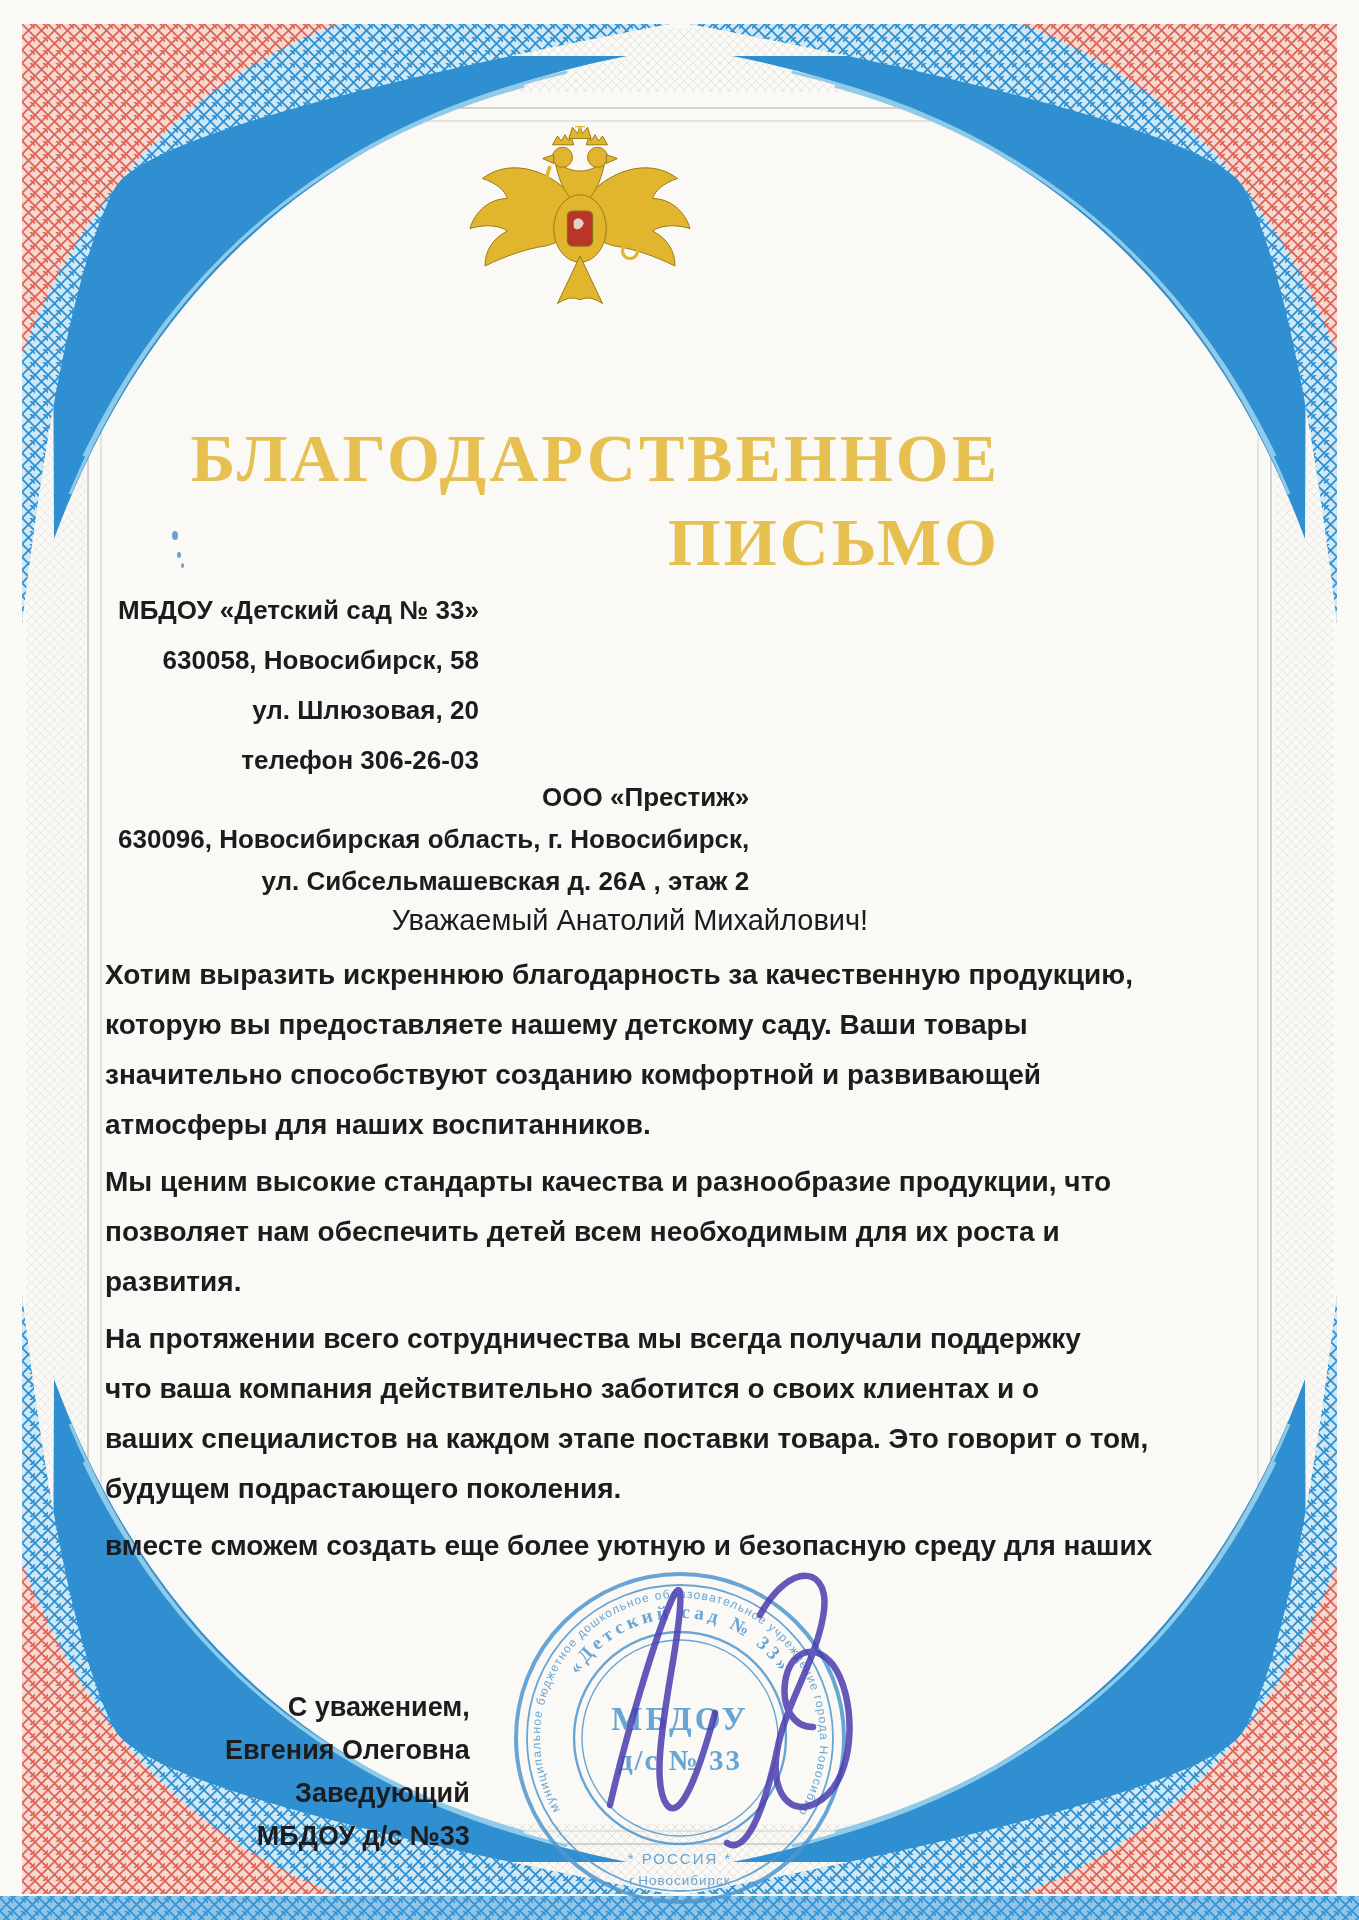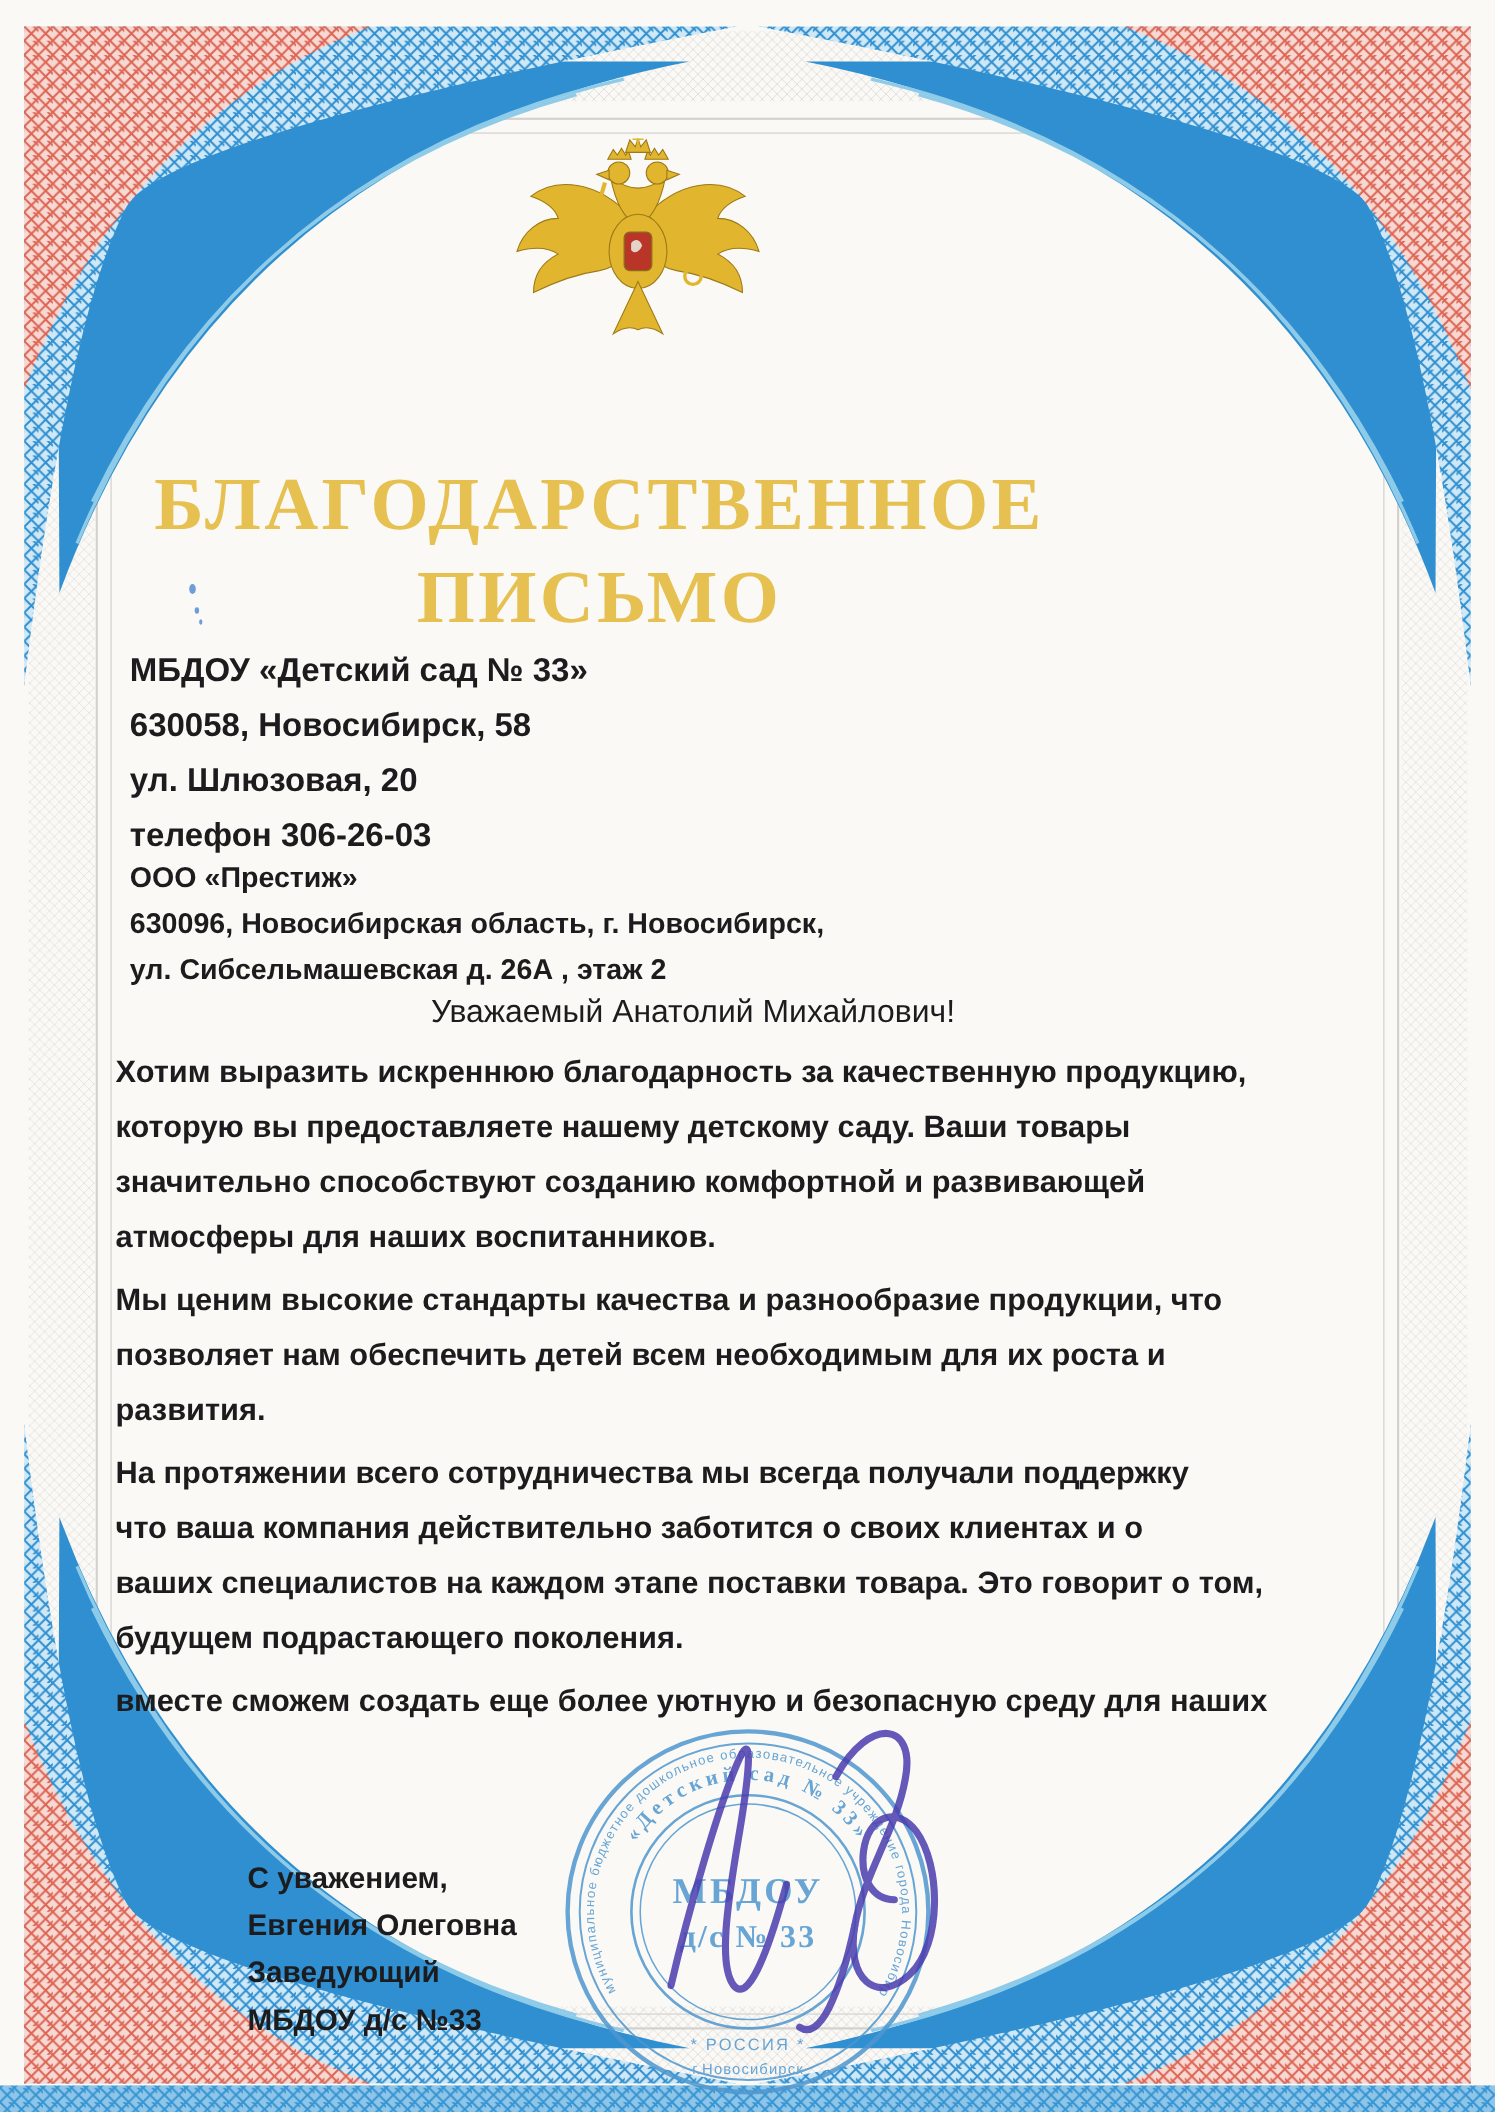--- a/index.html
+++ b/index.html
@@ -1,25 +1,25 @@
 <!DOCTYPE html>
 <html><head>
 <meta charset="utf-8">
 <style>
   html,body{margin:0;padding:0;background:#e9e8e4;}
   .page{position:relative;width:1359px;height:1920px;margin:0 auto;background:#faf9f5;overflow:hidden;
         font-family:"Liberation Sans",sans-serif;color:#1c1c1e;}
   .abs{position:absolute;}
-  .nowrap{white-space:nowrap;}
+  .nowrap{white-space:nowrap;text-align:right;}
   
   .title{left:90px;top:416px;width:910px;text-align:center;
          font-family:"Liberation Serif",serif;font-weight:700;font-size:68px;line-height:84px;
          letter-spacing:3px;color:#e6c050;}
   
-  .sender{left:118px;top:585px;font-size:30px;line-height:50px;font-weight:700;}
+  .sender{left:118px;top:585px;font-size:26px;line-height:50px;font-weight:700;}
   .recipient{left:118px;top:776px;font-size:26px;line-height:42px;font-weight:700;}
   
   .salutation{left:95px;top:904px;width:1070px;text-align:center;font-size:29px;font-weight:400;}
   .body-text{left:105px;top:950px;width:930px;font-size:28px;font-weight:700;}
   .body-text .para{margin:0 0 7px 0;}
   .body-text .line{text-align:left;line-height:50px;white-space:nowrap;}
   
   .closing{left:225px;top:1646px;font-size:27px;line-height:43px;font-weight:700;margin-top:40px;}
   .speck{position:absolute;background:#3f7fd0;border-radius:50%;opacity:.75;}
 </style>

